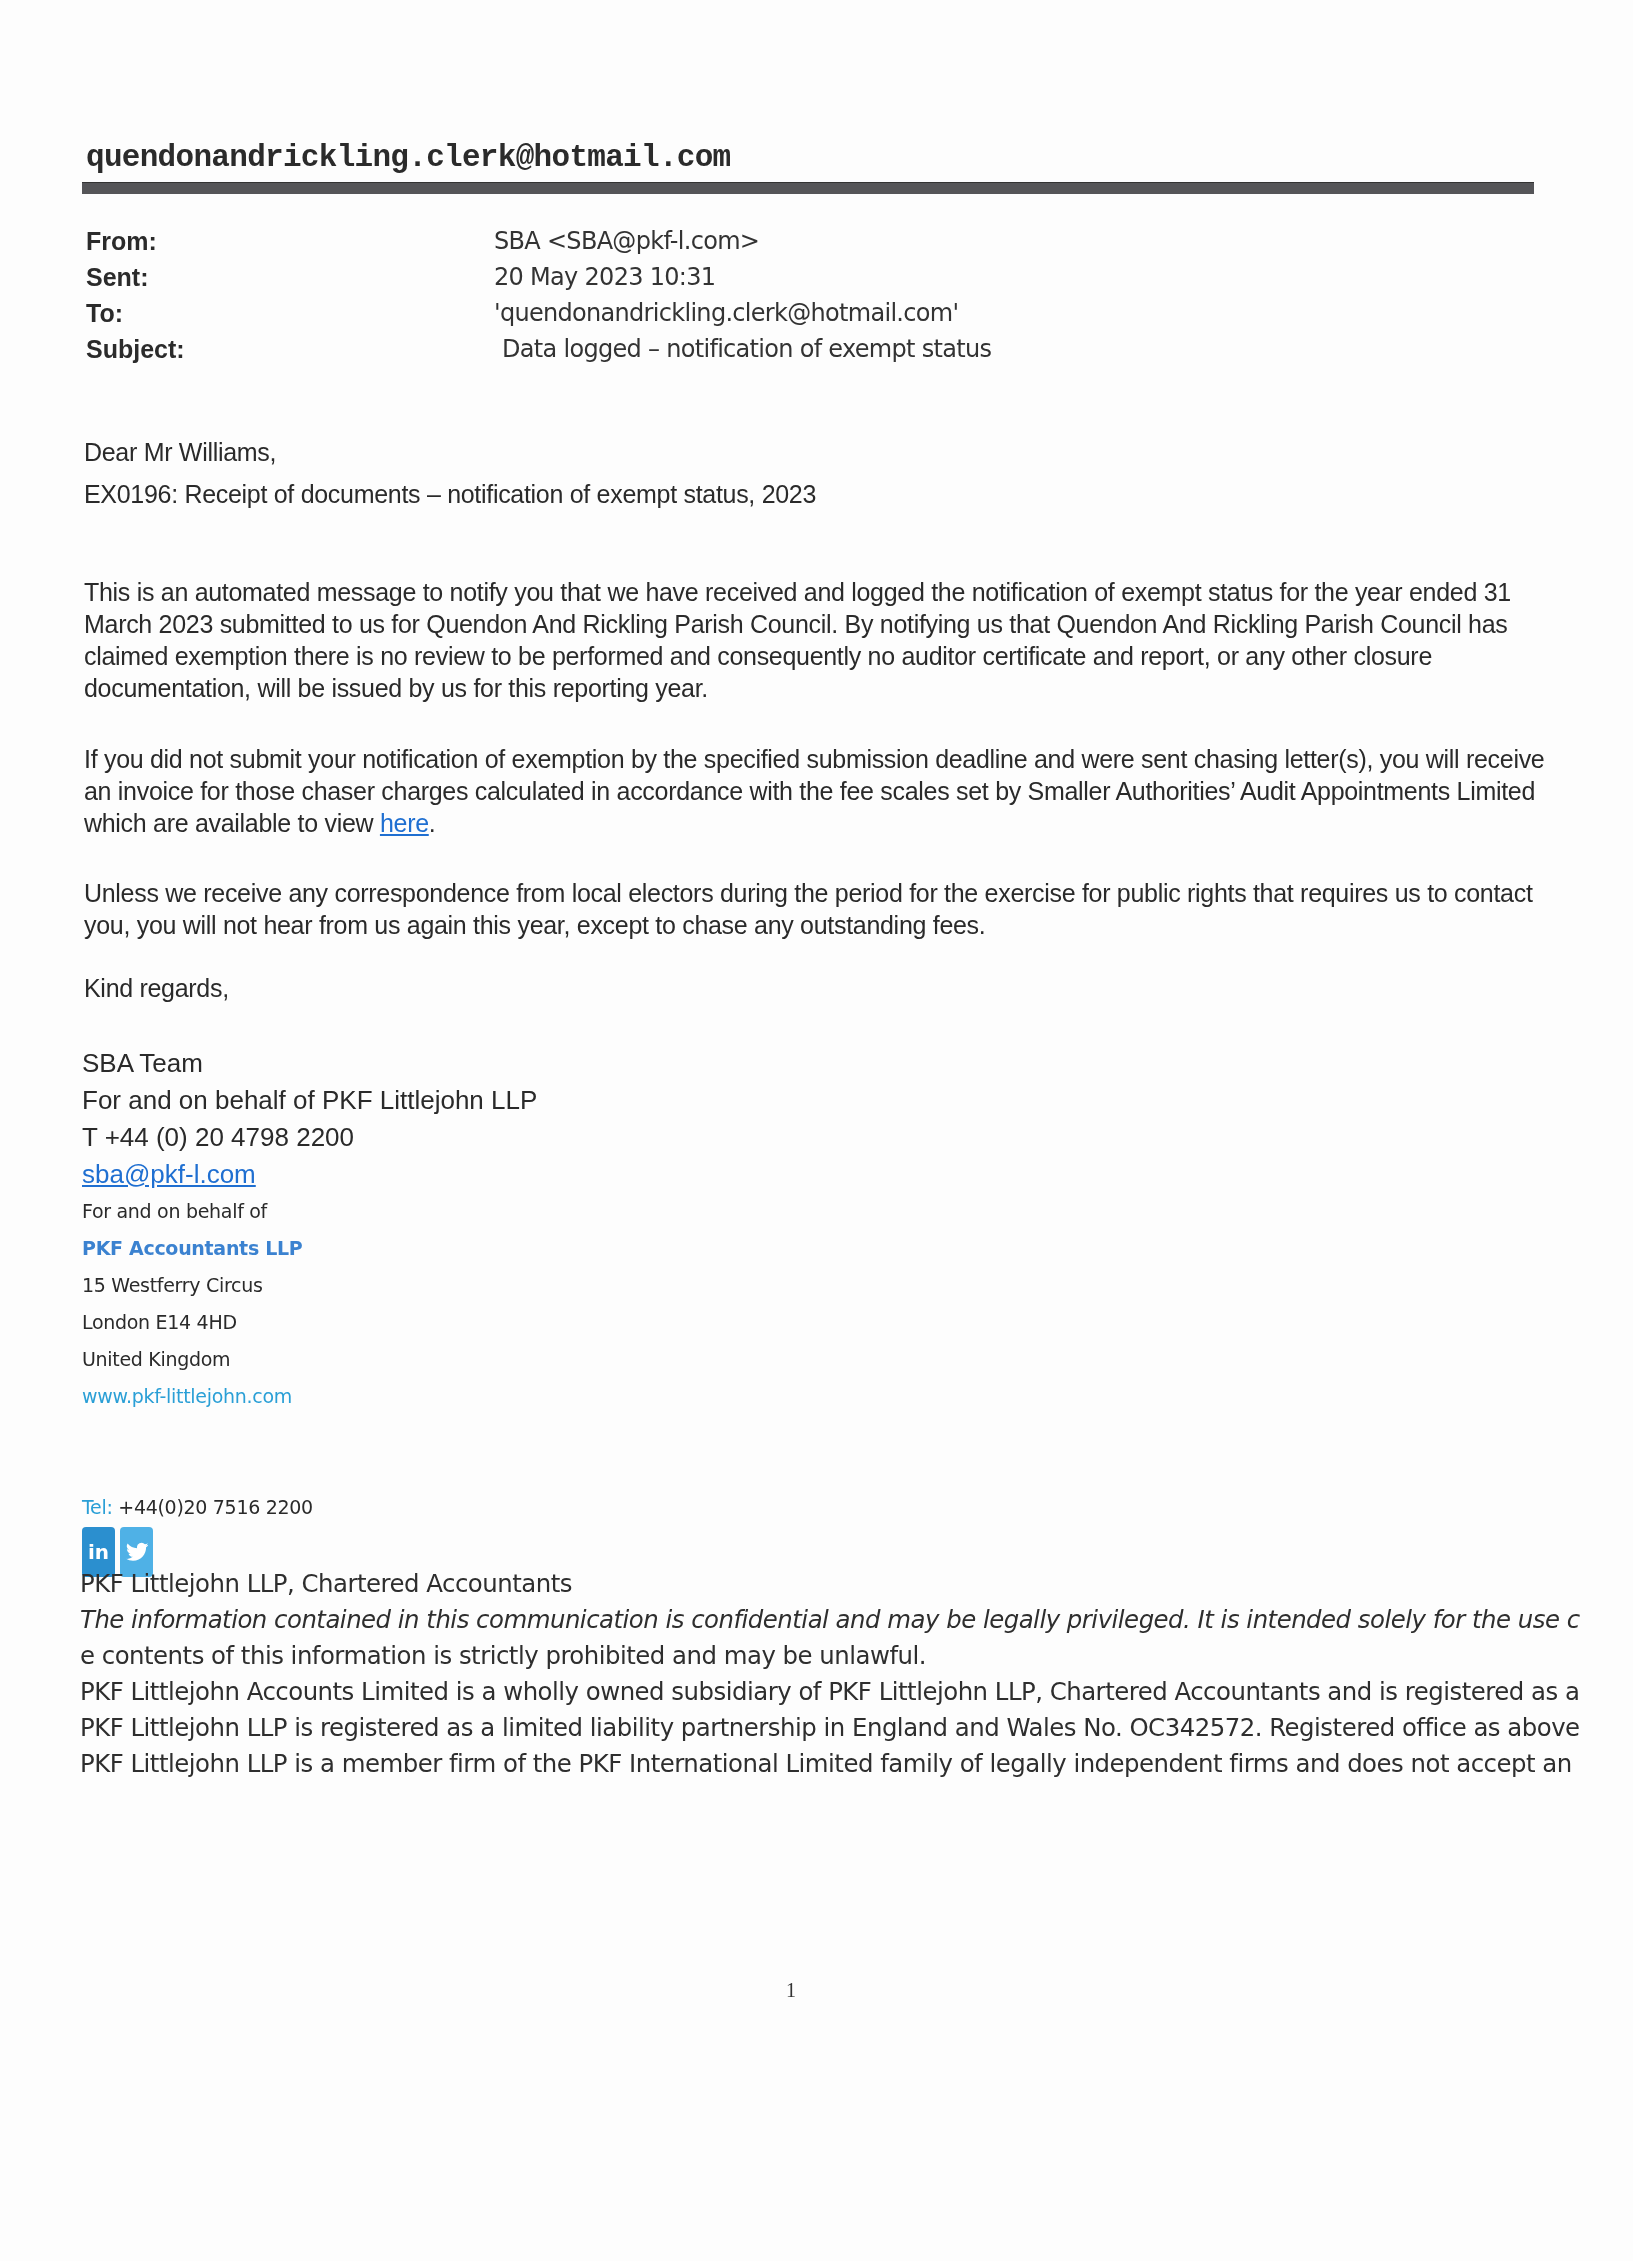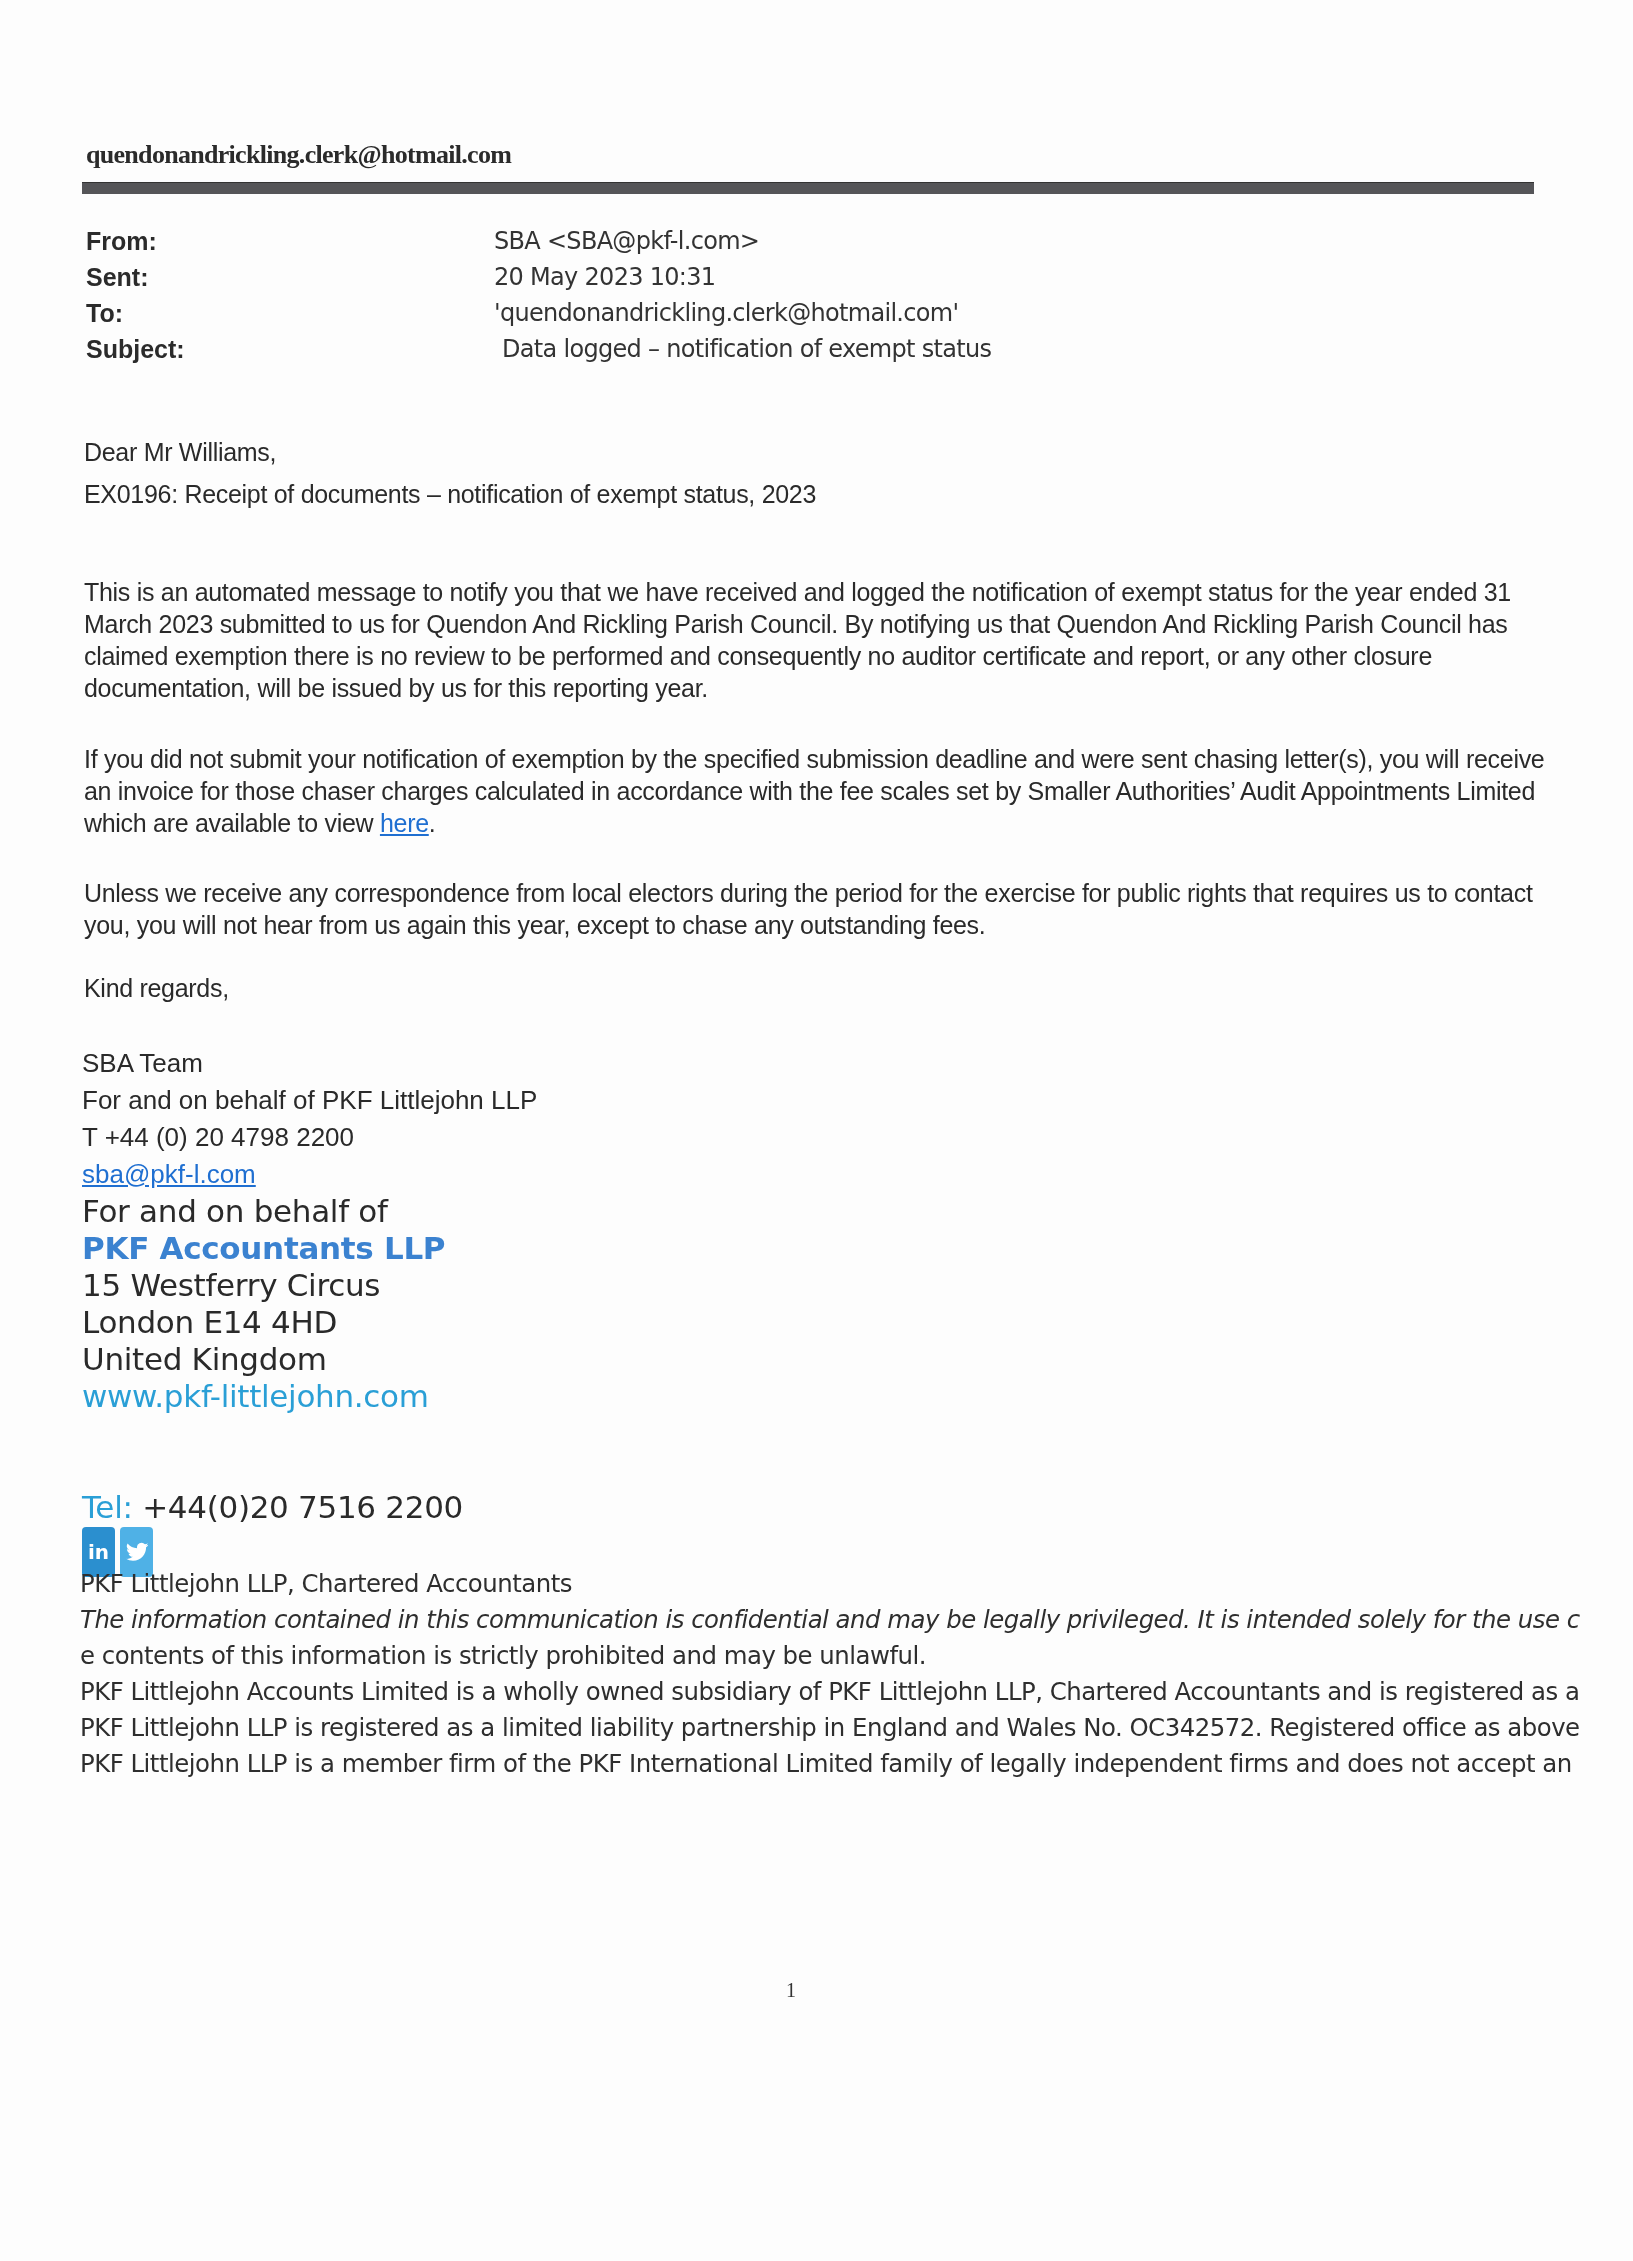--- a/index.html
+++ b/index.html
@@ -1,39 +1,39 @@
 <!DOCTYPE html>
 <html style="font-size:10.5px"><head>
 <meta charset="utf-8">
 <style>
   html, body { margin: 0; padding: 0; background: #ffffff; }
   body { width: 1634px; height: 2261px; position: relative; overflow: hidden; color: #2a2a2a; }
   .page { position: absolute; left: 0; top: 0; width: 1634px; height: 2261px; background: #fdfdfd; }
 
-  .hdr-title { position: absolute; left: 86px; top: 140px; font-family: Liberation Serif, serif; font-weight: bold; font-size: 26px; color: #2b2b2b; letter-spacing: -0.7px; }
+  .hdr-title { position: absolute; left: 86px; top: 140px; font-family: Liberation Mono, monospace; font-weight: bold; font-size: 31px; color: #2b2b2b; letter-spacing: -0.7px; }
   .hdr-rule { position: absolute; left: 82px; top: 182px; width: 1452px; height: 10.5px; background: #555558; border-top: 1.3px solid #333; }
 
   .meta { position: absolute; left: 86px; top: 223px; font-family: "Liberation Sans", sans-serif; font-size: 25px; line-height: 36px; }
   .meta-row { display: flex; }
   .meta-label { width: 408px; font-weight: bold; color: #2b2b2b; }
   .meta-value { color: #333; font-family: "DejaVu Sans", sans-serif; font-size: 24px; letter-spacing: -0.7px; }
   .meta-value.subject { padding-left: 8px; }
 
   .body-text { position: absolute; left: 84px; width: 1475px; font-family: "Liberation Sans", sans-serif; font-size: 25px; line-height: 32px; color: #2a2a2a; letter-spacing: -0.3px; }
   .greet { top: 436px; }
   .heading { top: 478px; font-weight: normal; }
   .p1 { top: 576px; }
   .p2 { top: 743px; }
   .p3 { top: 877px; }
   .regards { top: 972px; }
   a.link { color: #1f6fd1; text-decoration: underline; }
 
   .sig { position: absolute; left: 82px; top: 1045px; font-size: 26px; line-height: 37px; color: #2a2a2a; }
   .sig .arial { font-family: "Liberation Sans", sans-serif; }
-  .sig .dj { font-family: "DejaVu Sans", sans-serif; font-size: 31px; letter-spacing: -0.3px; }
+  .sig .dj { font-family: "DejaVu Sans", sans-serif; font-size: 19px; letter-spacing: -0.3px; }
   .sig .brand { color: #3b82d0; font-weight: bold; }
   .sig .web { color: #2a9fd6; }
   .sig .spacer { height: 37px; }
   .tel-label { color: #2a9fd6; }
 
   .social { position: absolute; left: 82px; top: 1527px; display: flex; gap: 5.3px; }
   .soc { width: 33px; height: 50px; border-radius: 4px; display: flex; align-items: center; justify-content: center; color: #fff; font-family: "DejaVu Sans", sans-serif; font-weight: bold; font-size: 20px; }
   .soc.li { background: #2b8fcf; }
   .soc.tw { background: #4fb1e6; }
 

